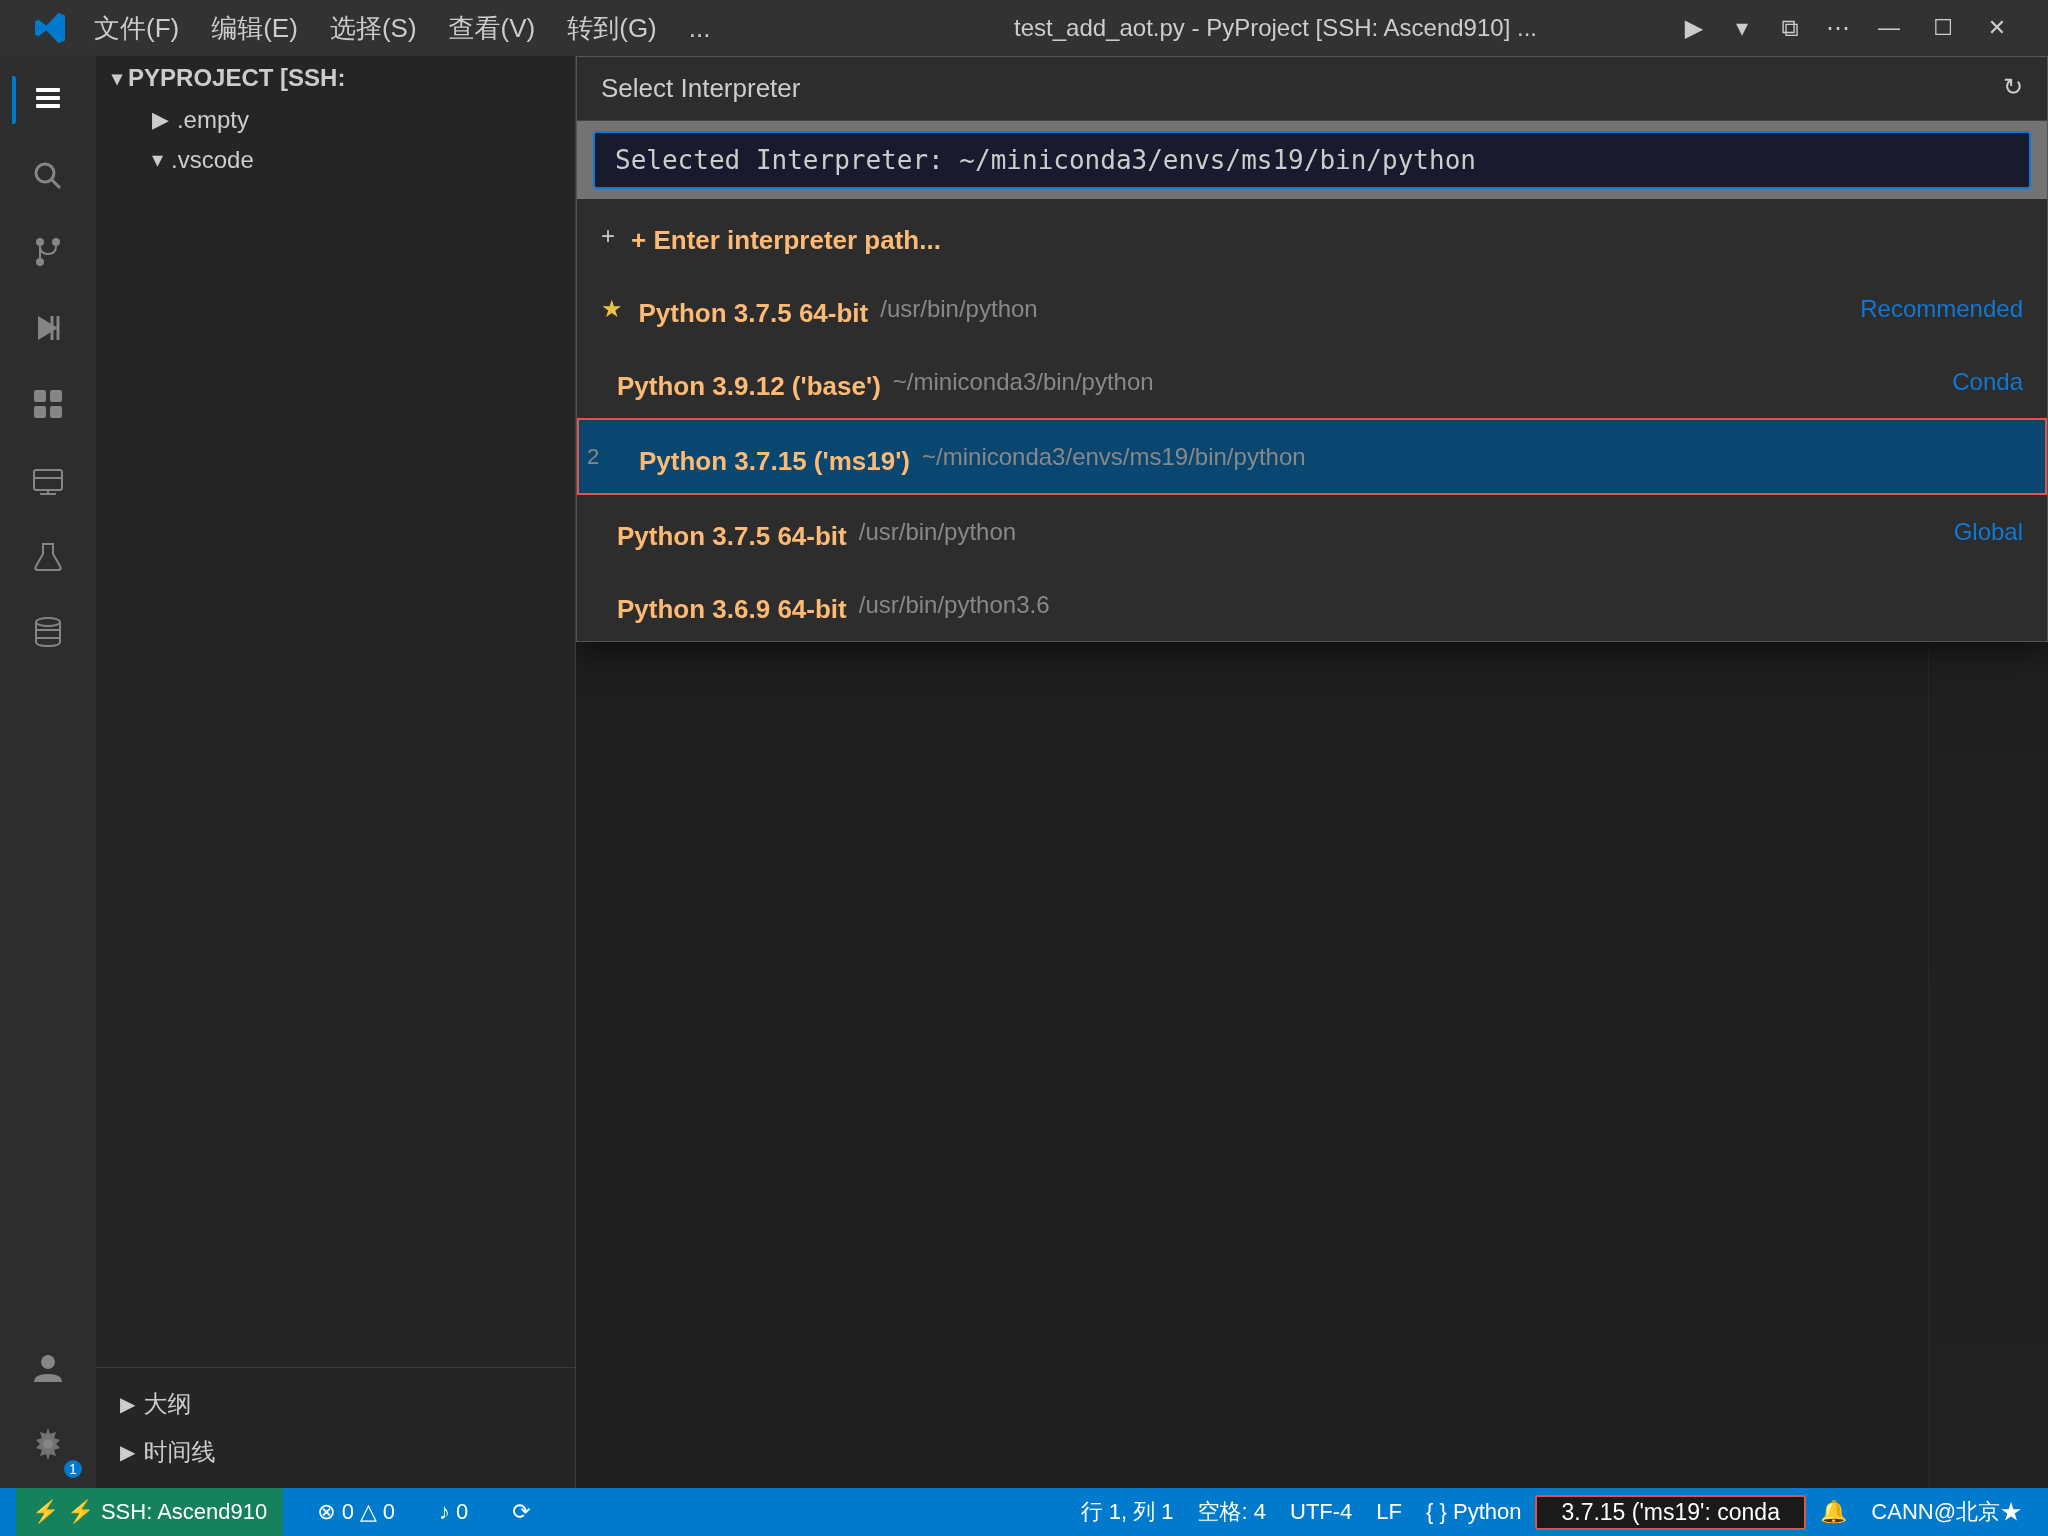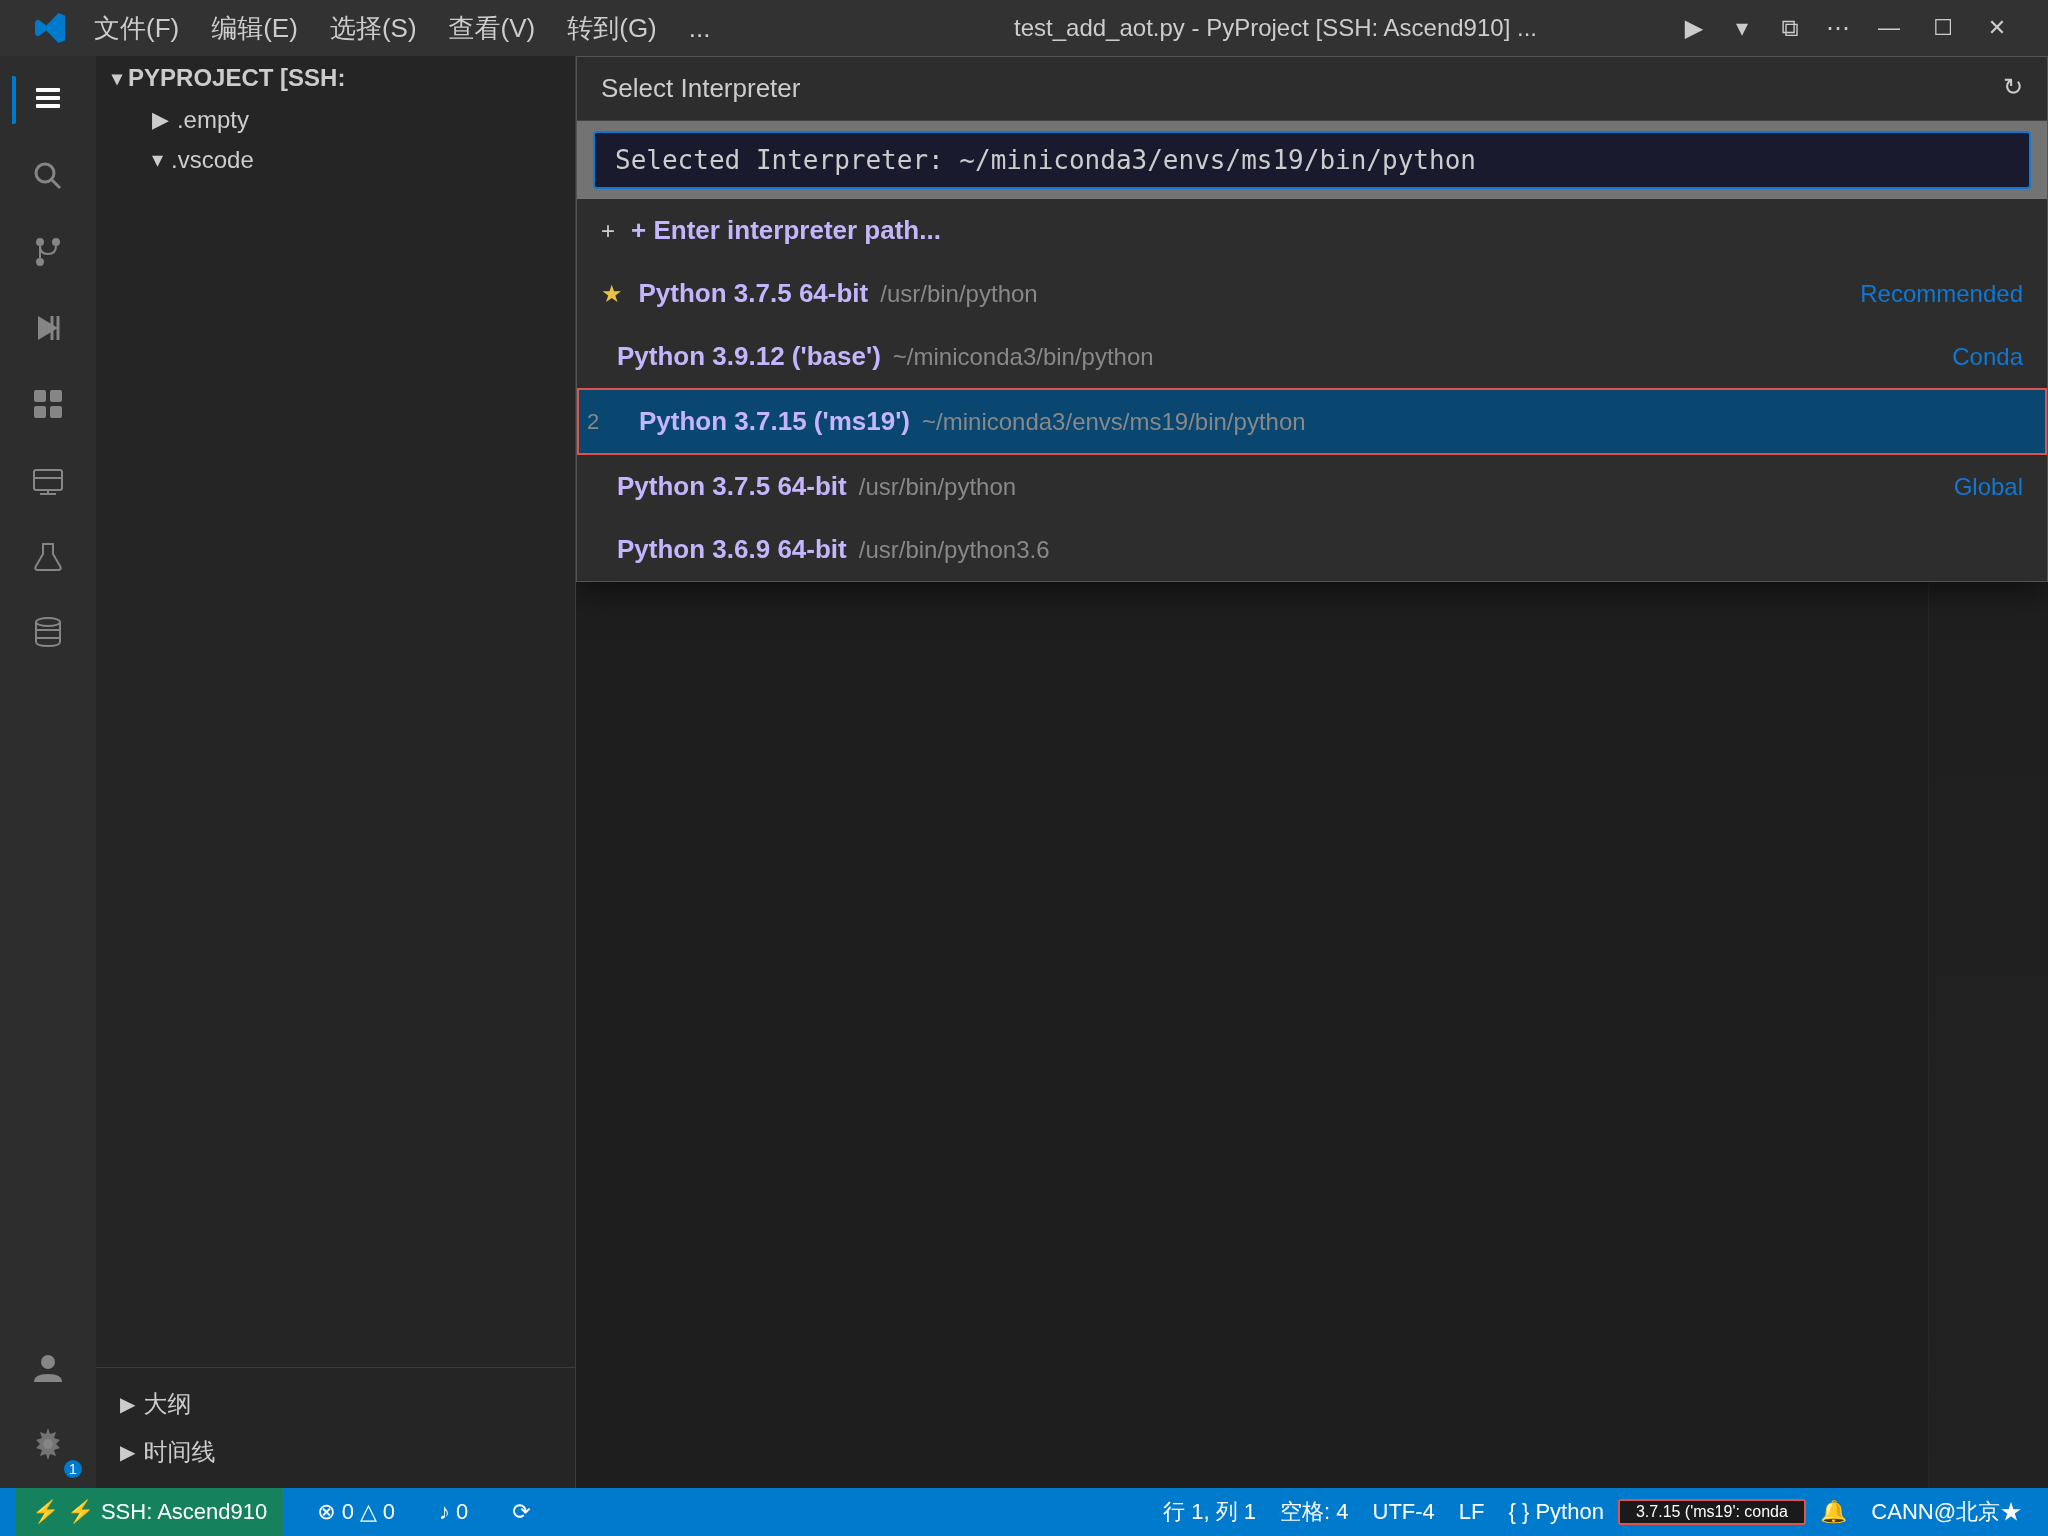--- a/index.html
+++ b/index.html
@@ -310,22 +310,23 @@
       background: #094771;
       border: 2px solid #e0534a;
     }
     .interpreter-item .item-icon {
       margin-right: 16px;
       font-size: 24px;
       color: #cccccc;
     }
     .interpreter-item .item-name {
       font-weight: 600;
-      color: #c4b5fd;
+      color: #fdba74;
       margin-right: 12px;
+      margin-top: 10px;
     }
     .interpreter-item .item-path {
       color: #888888;
       font-size: 24px;
     }
     .interpreter-item .item-badge {
       margin-left: auto;
       color: #0e78d5;
       font-size: 24px;
     }
@@ -373,22 +374,22 @@
     .status-right {
       margin-left: auto;
       display: flex;
       align-items: center;
       gap: 4px;
     }
     .python-version-badge {
       background: #1a1a1a;
       border: 2px solid #e0534a;
       color: #ffffff;
-      padding: 2px 16px;
-      font-size: 16px;
+      padding: 2px 24px;
+      font-size: 23px;
       border-radius: 3px;
     }
   </style>
 </head>
 <body>
 
 <div class="title-bar">
   <div class="title-bar-logo">
     <svg width="36" height="36" viewBox="0 0 36 36">
       <path d="M26.4 3L14.4 15.6 6 9.6 3 11.4v13.2l3 1.8 8.4-6L26.4 33l6.6-2.4V5.4z" fill="#007acc"></path>

